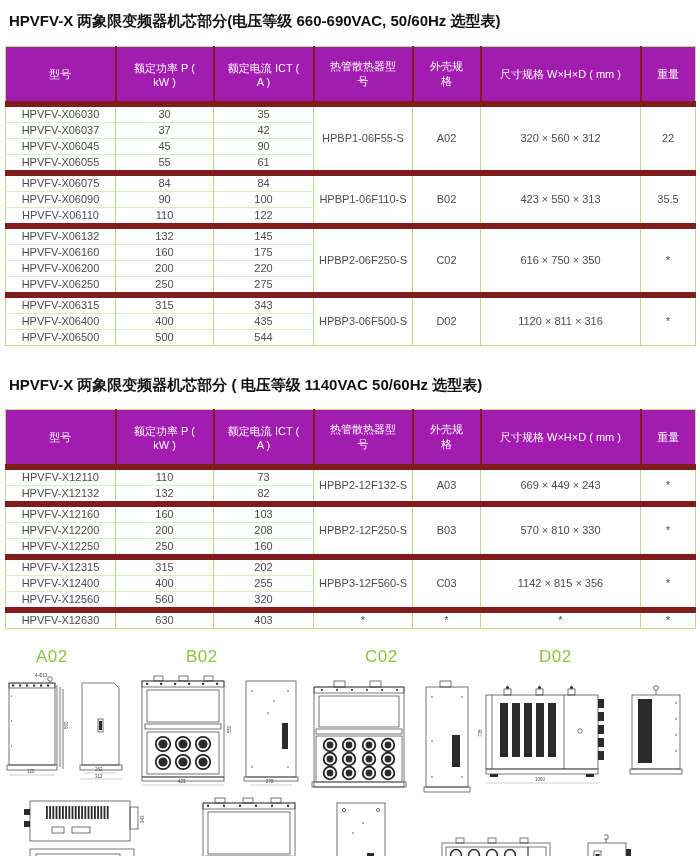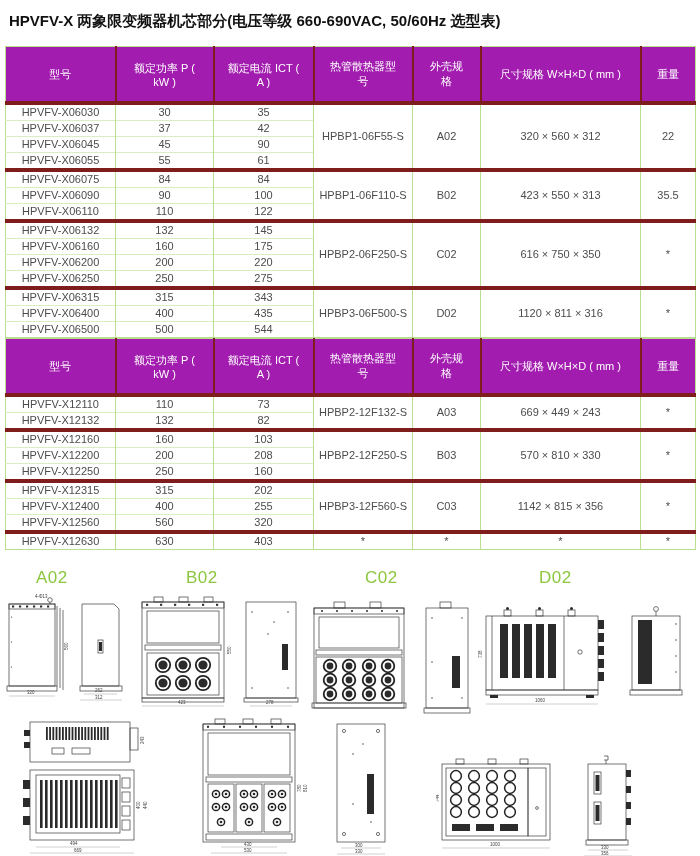--- a/index.html
+++ b/index.html
@@ -9,21 +9,21 @@
   .title.t2{padding-top:27px;padding-bottom:11px;}
   table.sel{border-collapse:collapse;table-layout:fixed;width:690px;margin-left:5px;
             border:1px solid #b9e08e;}
   table.sel thead th{background:#a21caf;color:#fff;font-weight:normal;font-size:11px;
             height:23px;padding:12px;border-bottom:2px solid #fff;}
   table.sel thead th + th{border-left:2px solid #7f1d1d;}
   table.sel tbody td{font-size:11px;color:#4c4c4c;text-align:center;height:15px;
             padding:0 2px;line-height:15px;border-left:1px solid #b9e08e;
             border-top:1px solid #d8efc0;white-space:nowrap;overflow:hidden;}
   table.sel tbody td:first-child{border-left:none;}
-  table.sel tbody tr.gs td{border-top:4px solid #7f1d1d;}
+  table.sel tbody tr.gs td{border-top:6px solid #7f1d1d;}
   .drawings{position:relative;height:316px;margin-top:16px;}
   .dlabel{position:absolute;color:#8CC63E;font-size:17px;letter-spacing:.5px;}
   .fig{position:absolute;}
   .tl{fill:none;stroke:#3a3a3a;stroke-width:.7;}
   .tf{fill:#2b2b2b;stroke:none;}
   .ring{fill:none;stroke:#232323;stroke-width:1.8;}
   .ring2{fill:none;stroke:#232323;stroke-width:1.5;}
   .dl{stroke:#8a8a8a;stroke-width:.4;}
   .dim{font-family:"Liberation Sans",sans-serif;font-size:4.5px;fill:#444;}
 </style>
@@ -138,20 +138,21 @@
           <td>435</td>
         </tr>
         <tr>
           <td>HPVFV-X06500</td>
           <td>500</td>
           <td>544</td>
         </tr>
       </tbody>
   </table>
 
+  <h1 class="title t2">HPVFV-X 两象限变频器机芯部分 ( 电压等级 1140VAC 50/60Hz 选型表)</h1>
 
   <table class="sel">
     <colgroup>
       <col style="width:110px">
         <col style="width:98px">
         <col style="width:100px">
       <col style="width:99px">
         <col style="width:68px">
         <col style="width:160px">
         <col style="width:55px">

